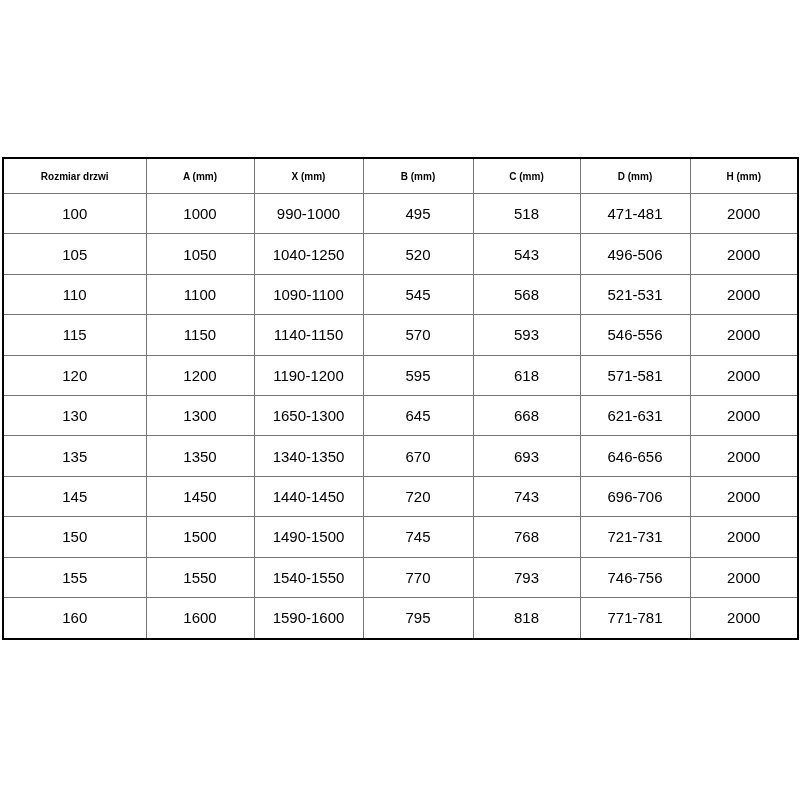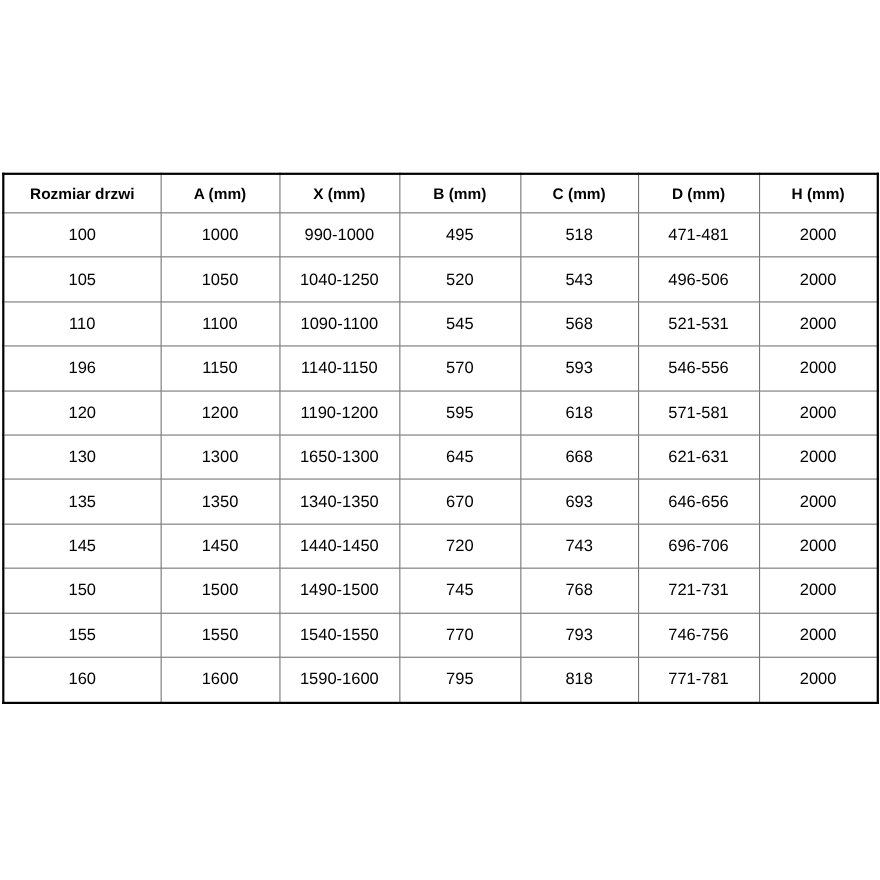--- a/index.html
+++ b/index.html
@@ -32,21 +32,21 @@
   table.spec td {
     border: 1px solid #767676;
     text-align: center;
     vertical-align: middle;
     padding: 0;
     overflow: hidden;
     white-space: nowrap;
   }
   table.spec th {
     height: 34px;
-    font-size: 14px;
+    font-size: 10px;
     font-weight: bold;
   }
   table.spec td {
     font-size: 15px;
     font-weight: normal;
   }
 </style>
 </head>
 <body>
 
@@ -94,21 +94,21 @@
         <tr>
           <td>110</td>
           <td>1100</td>
           <td>1090-1100</td>
           <td>545</td>
           <td>568</td>
           <td>521-531</td>
           <td>2000</td>
         </tr>
         <tr>
-          <td>196</td>
+          <td>115</td>
           <td>1150</td>
           <td>1140-1150</td>
           <td>570</td>
           <td>593</td>
           <td>546-556</td>
           <td>2000</td>
         </tr>
         <tr>
           <td>120</td>
           <td>1200</td>

